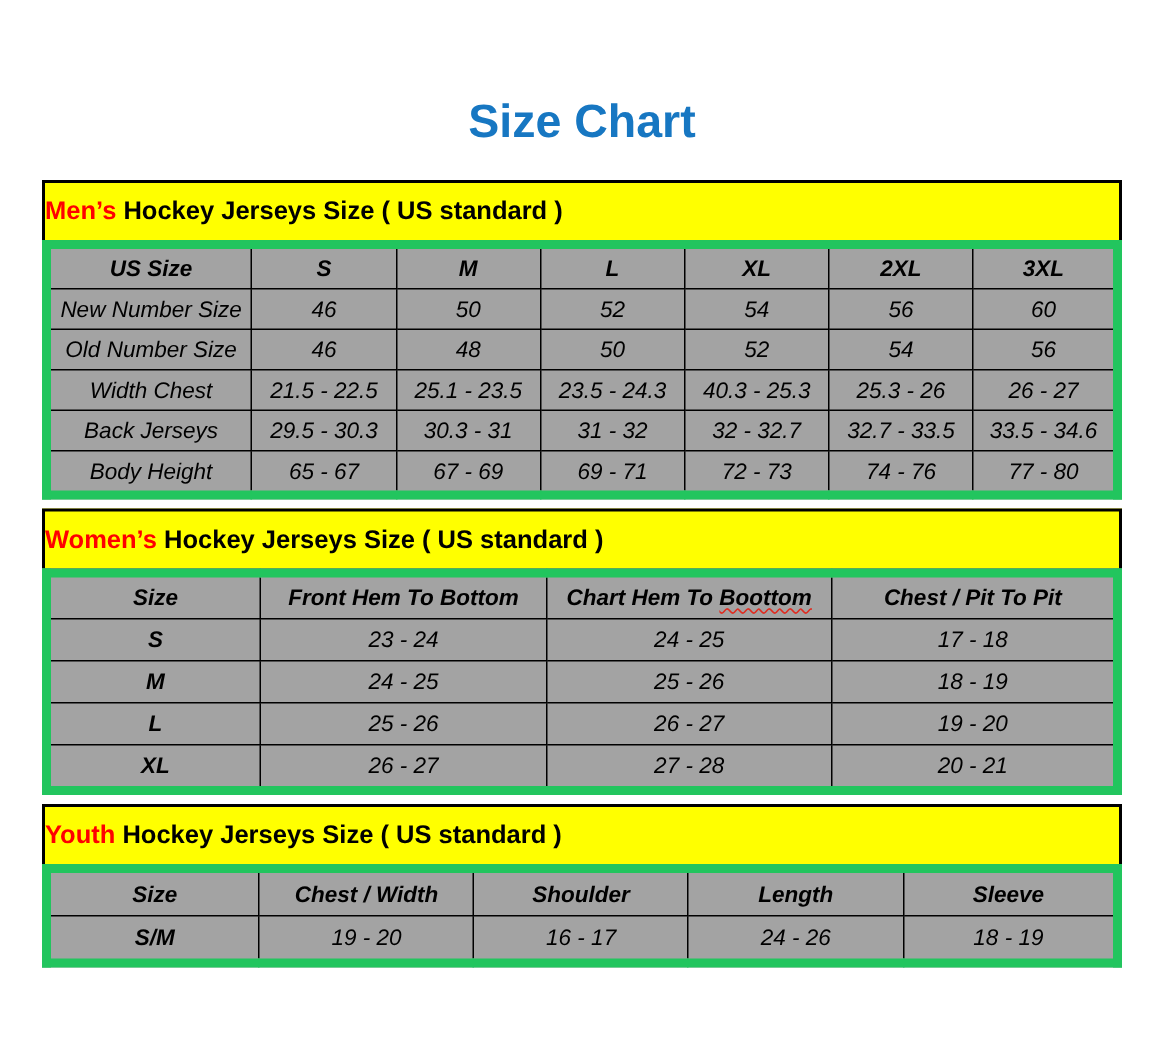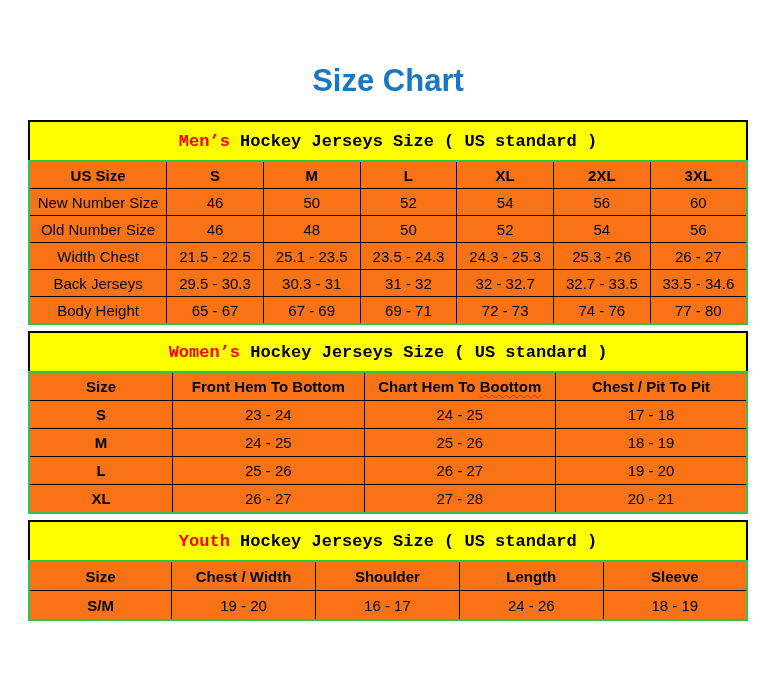--- a/index.html
+++ b/index.html
@@ -29,36 +29,36 @@
     width: 720px;
     margin: 20px auto 0 auto;
   }
   .banner {
     box-sizing: border-box;
     border: 2px solid #000000;
     background: #ffff00;
     height: 42px;
     display: flex;
     align-items: center;
-    justify-content: center;
+    justify-content: flex-start;
     font-size: 17px;
     font-weight: 700;
     white-space: pre;
-    font-family: Liberation Mono, monospace;
   }
   .banner .accent { color: #ff0000; }
   .section { margin-top: 6px; }
   .section.first { margin-top: 0; }
   table {
     width: 100%;
     border-collapse: collapse;
     table-layout: fixed;
     margin-top: -2px;
-    border: 2px solid #22c55e;
-    background: #f97316;
+    border: 6px solid #22c55e;
+    background: #a3a3a3;
+    font-style: italic;
   }
   th, td {
     border: 1.5px solid #000000;
     text-align: center;
     vertical-align: middle;
     font-size: 15px;
     font-weight: 400;
     padding: 0 2px;
     height: 26px;
     overflow: hidden;
@@ -122,21 +122,21 @@
             <td>50</td>
             <td>52</td>
             <td>54</td>
             <td>56</td>
           </tr>
           <tr>
             <td>Width Chest</td>
             <td>21.5 - 22.5</td>
             <td>25.1 - 23.5</td>
             <td>23.5 - 24.3</td>
-            <td>24.3 - 25.3</td>
+            <td>40.3 - 25.3</td>
             <td>25.3 - 26</td>
             <td>26 - 27</td>
           </tr>
           <tr>
             <td>Back Jerseys</td>
             <td>29.5 - 30.3</td>
             <td>30.3 - 31</td>
             <td>31 - 32</td>
             <td>32 - 32.7</td>
             <td>32.7 - 33.5</td>

